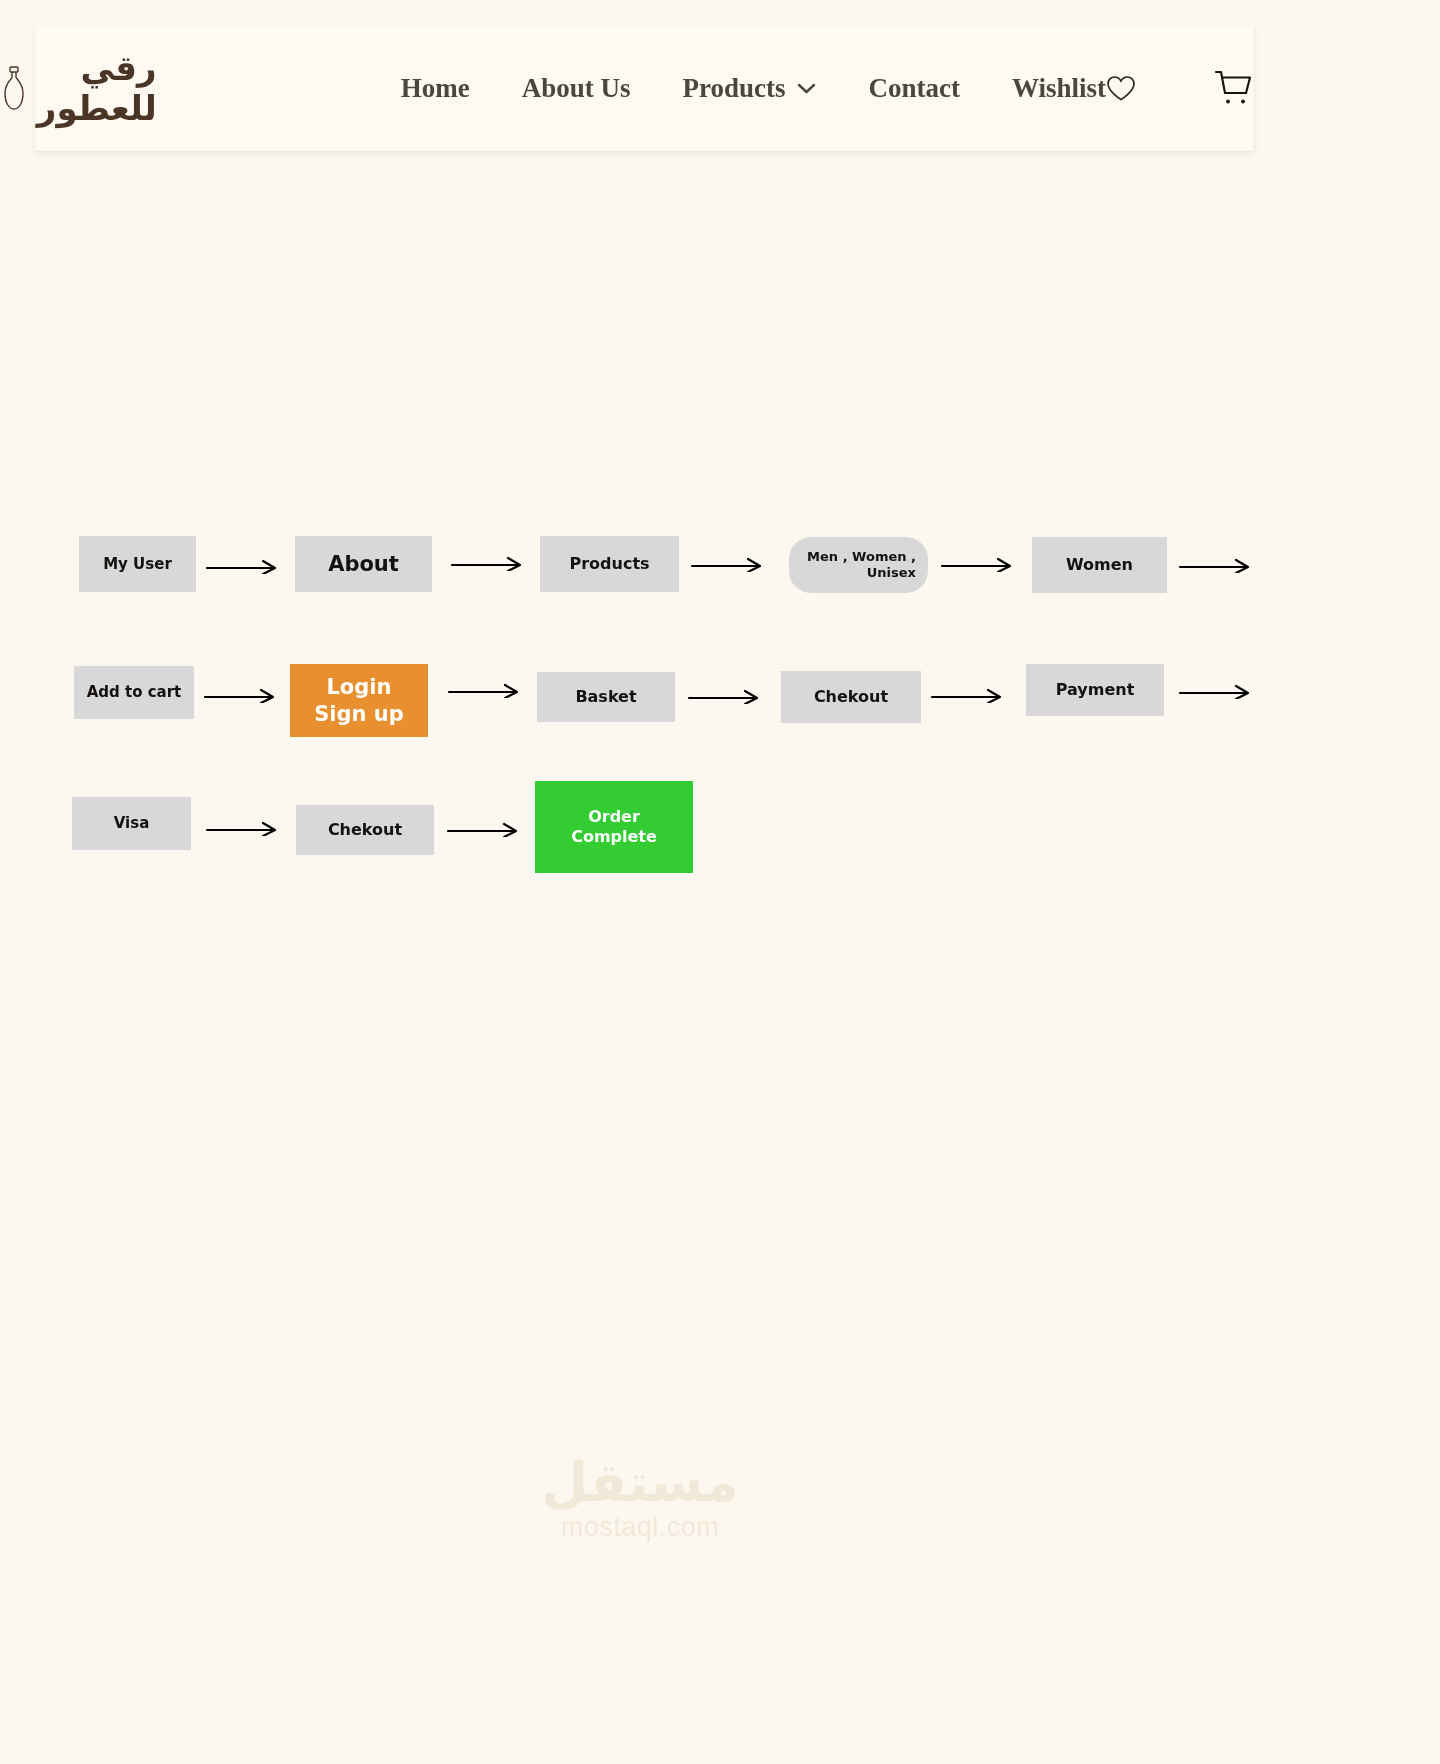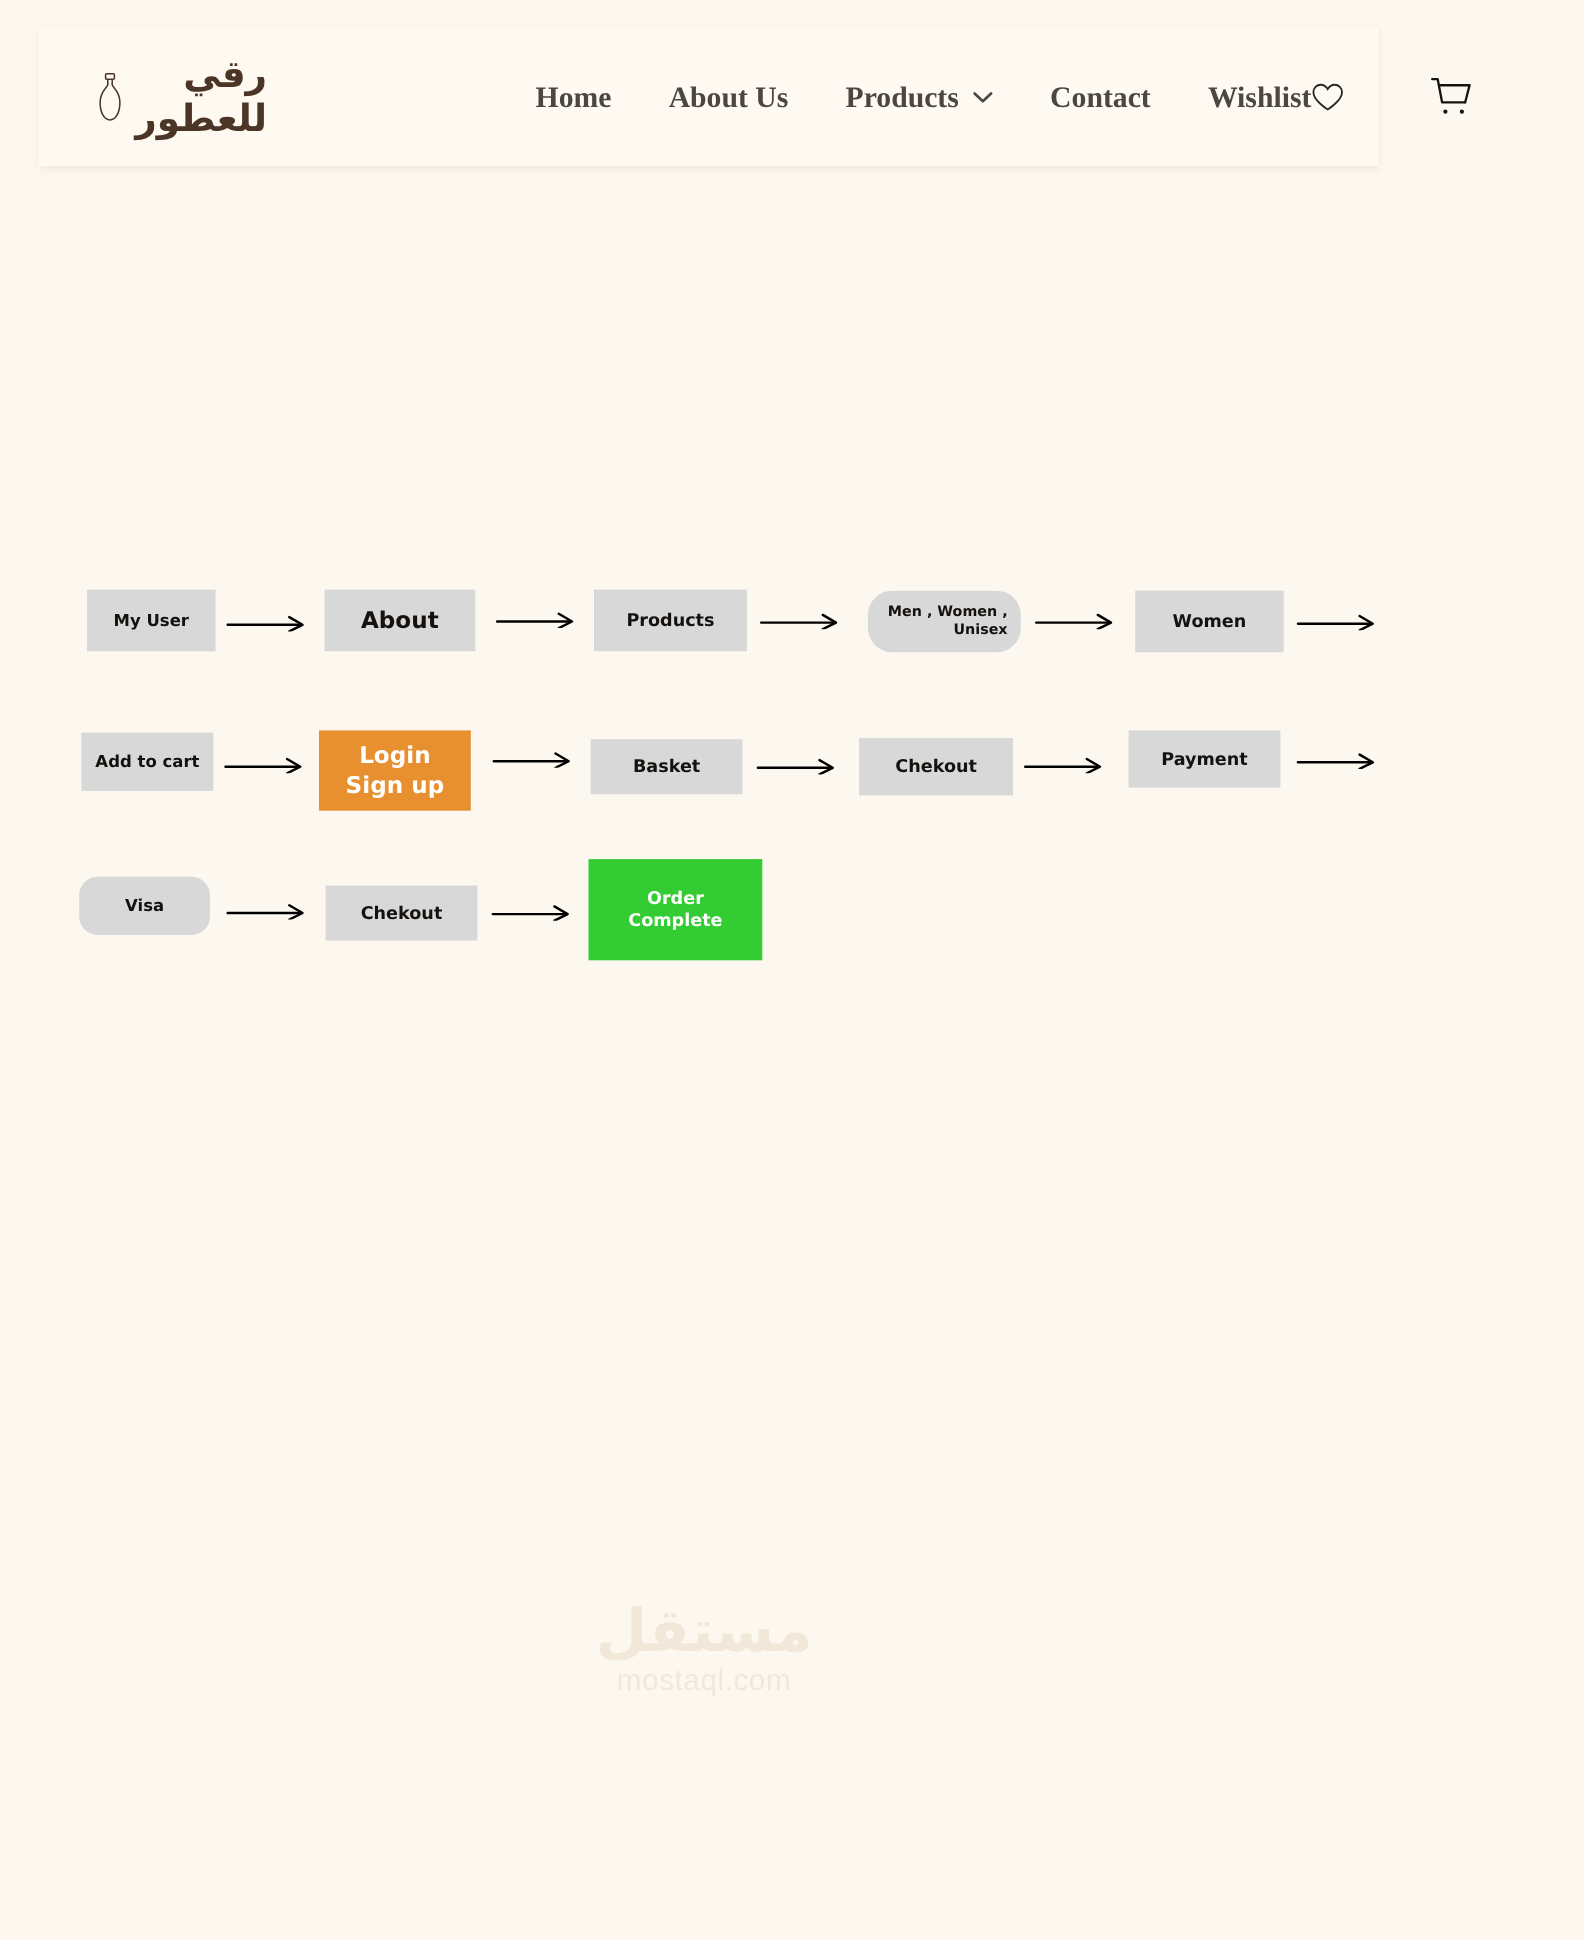--- a/index.html
+++ b/index.html
@@ -23,20 +23,21 @@
   .header {
     position: absolute;
     left: 35px;
     top: 25px;
     width: 1219px;
     height: 126px;
     background: #fefaf2;
     box-shadow: 0 3px 6px rgba(120,100,80,0.10), 1px 0 2px rgba(120,100,80,0.06);
     display: flex;
     align-items: center;
+    justify-content: flex-end;
   }
 
   .brand {
     display: flex;
     align-items: center;
     gap: 10px;
     margin-left: 52px;
     color: #4a3526;
   }
   .brand-icon { width: 26px; height: 46px; display:block; }
@@ -298,21 +299,21 @@
 
     <div class="node" style="left:1026px; top:664px; width:138px; height:52px; font-size:16px;">Payment</div>
 
     <div class="arrow" style="left:1178px; top:679px;">
       <svg width="80" height="20" viewBox="0 0 80 20" fill="none" stroke="#000" stroke-width="2.2" stroke-linecap="round" stroke-linejoin="round">
         <path d="M2 14 L68 14"></path>
           <path d="M58 7 L70 14 L58 20"></path>
       </svg>
     </div>
 
-    <div class="node" style="left:72px;  top:797px; width:119px; height:53px; font-size:15px;border-radius:17px;">Visa</div>
+    <div class="node" style="left:72px;  top:797px; width:119px; height:53px; font-size:15px;">Visa</div>
 
     <div class="arrow" style="left:205px; top:816px;">
       <svg width="80" height="20" viewBox="0 0 80 20" fill="none" stroke="#000" stroke-width="2.2" stroke-linecap="round" stroke-linejoin="round">
         <path d="M2 14 L68 14"></path>
           <path d="M58 7 L70 14 L58 20"></path>
       </svg>
     </div>
 
     <div class="node" style="left:296px; top:805px; width:138px; height:50px; font-size:16px;">Chekout</div>
 

